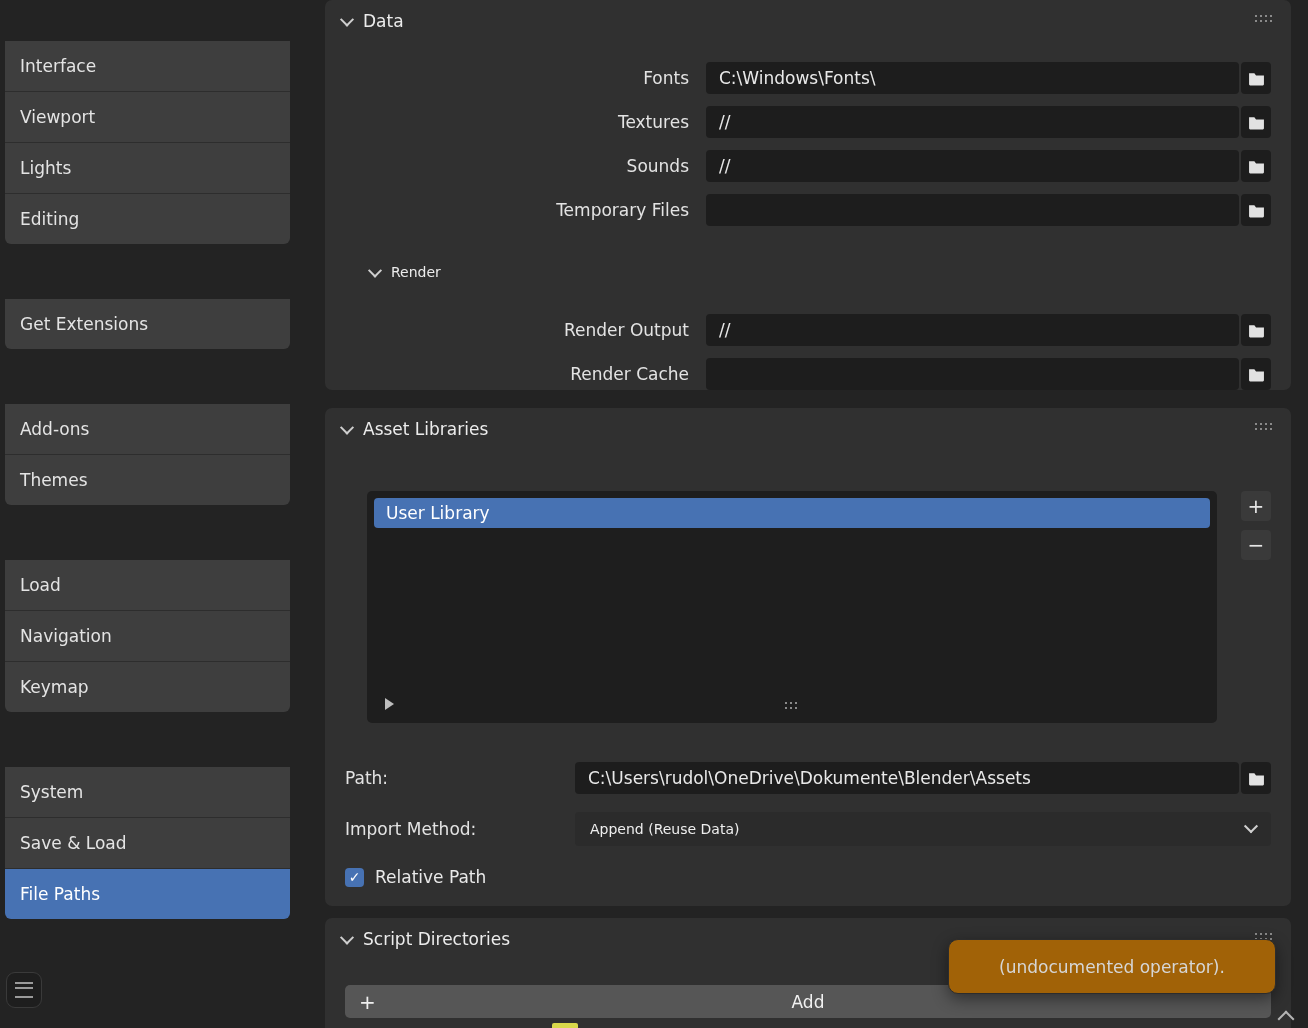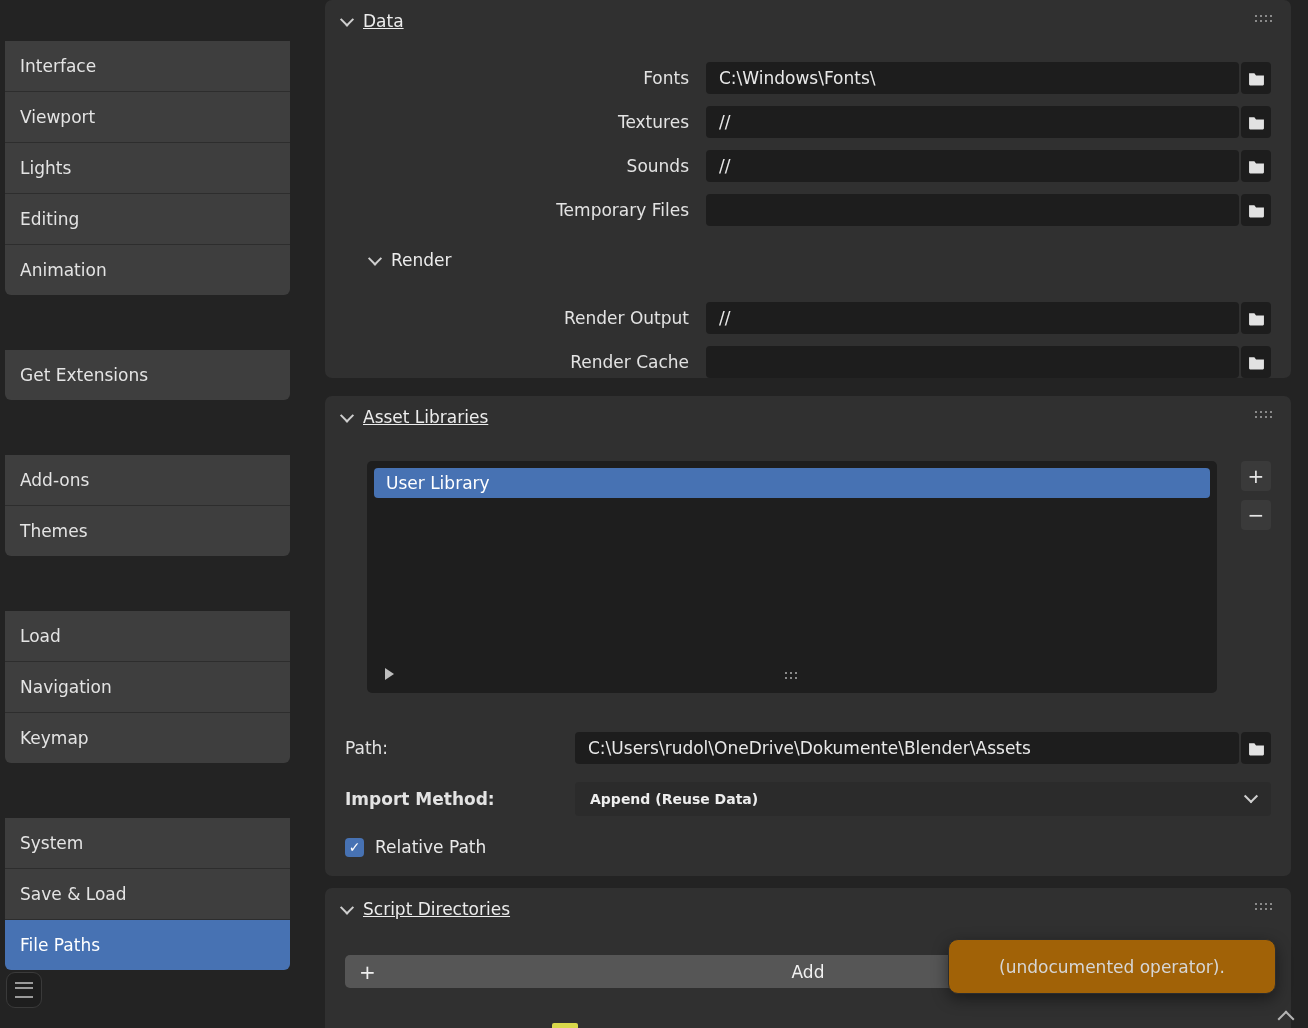--- a/index.html
+++ b/index.html
@@ -26,21 +26,21 @@
     border-radius:9px; background:#1e1e1e; border:1px solid #3a3a3a;
     box-sizing:border-box; display:flex; align-items:center; justify-content:center;
   }
   .menu-lines { width:18px; height:12px; border-top:2px solid #9a9a9a; border-bottom:2px solid #9a9a9a; position:relative; }
   .menu-lines::after { content:""; position:absolute; left:0; right:0; top:3px; height:2px; background:#9a9a9a; }
 
   
   .main { position:absolute; left:325px; top:0; width:966px; }
   .panel { background:#303030; border-radius:7px; margin-bottom:12px; position:relative; }
   .panel-header { height:42px; display:flex; align-items:center; padding-left:17px; gap:11px; color:#ececec; font-size:17px; position:relative; }
-  .panel-title { font-size:17px;text-decoration:underline; }
+  .panel-title { font-size:17px; }
   .chev {
     width:8px; height:8px; flex:none;
     border-right:2px solid #cfcfcf; border-bottom:2px solid #cfcfcf;
     transform:rotate(45deg) translate(-1px,-1px);
   }
   .grip {
     width:21px; height:9px;
     background-image:radial-gradient(circle at 2px 2px,#8a8a8a 1.1px,transparent 1.5px);
     background-size:5px 5px;
   }
@@ -53,25 +53,25 @@
   .prop-label { width:381px; flex:none; box-sizing:border-box; text-align:right; padding-right:17px; color:#e3e3e3; font-size:17px; }
   .prop-field {
     flex:1; height:32px; background:#1d1d1d; border-radius:4px;
     display:flex; align-items:center; padding:0 13px; box-sizing:border-box;
     color:#e9e9e9; font-size:17px; white-space:nowrap; overflow:hidden;
   }
   .folder-btn {
     flex:none; width:30px; height:32px; margin-left:2px; background:#1d1d1d; border-radius:4px;
     display:flex; align-items:center; justify-content:center;
   }
-  .sub-header { display:flex; align-items:center; gap:11px; margin:18px 0 0 45px; height:32px; color:#ececec; font-size:17px; }
+  .sub-header { display:flex; align-items:center; gap:11px; margin:30px 0 0 45px; height:32px; color:#ececec; font-size:14px; }
 
   
   .al-content { padding:0 20px 19px 20px; }
-  .list-row { display:flex; margin-top:23px;padding-left:22px; }
+  .list-row { display:flex; margin-top:41px;padding-left:22px; }
   .listbox {
     flex:1; height:232px; background:#1e1e1e; border-radius:5px;
     position:relative; padding:7px; box-sizing:border-box;
   }
   .list-item {
     height:30px; border-radius:4px; display:flex; align-items:center;
     padding-left:12px; font-size:17px; color:#ffffff;
   }
   .list-item.selected { background:#4772b3; }
   .listbox-expand {
@@ -80,21 +80,21 @@
   }
   .listbox-grip { position:absolute; left:50%; bottom:13px; transform:translateX(-50%); width:16px; }
   .list-btns { width:30px; flex:none; margin-left:24px; display:flex; flex-direction:column; gap:9px; }
   .sq-btn {
     width:30px; height:30px; background:#3a3a3a; border-radius:4px; box-sizing:border-box;
     color:#e6e6e6; font-size:20px; line-height:1; display:flex; align-items:center; justify-content:center;
   }
 
   .al-row { display:flex; align-items:center; }
   .path-row { margin-top:39px; }
-  .method-row { margin-top:18px;font-weight:bold; }
+  .method-row { margin-top:18px; }
   .al-label { width:230px; flex:none; color:#e3e3e3; font-size:17px; }
   .al-field {
     flex:1; height:32px; background:#1d1d1d; border-radius:4px;
     display:flex; align-items:center; padding:0 13px; box-sizing:border-box;
     color:#e9e9e9; font-size:17px; white-space:nowrap; overflow:hidden;
   }
   .al-select {
     flex:1; height:34px; background:#2b2b2b; border-radius:4px;
     display:flex; align-items:center; padding:0 15px; box-sizing:border-box;
     color:#eeeeee; font-size:14px;
@@ -142,23 +142,20 @@
         <span>Interface</span>
       </div>
     <div class="sb-item">
         <span>Viewport</span>
       </div>
     <div class="sb-item">
         <span>Lights</span>
       </div>
     <div class="sb-item">
         <span>Editing</span>
-      </div>
-    <div class="sb-item">
-        <span>Animation</span>
       </div>
   </div>
   <div class="sb-group">
     <div class="sb-item">
         <span>Get Extensions</span>
       </div>
   </div>
   <div class="sb-group">
     <div class="sb-item">
         <span>Add-ons</span>

